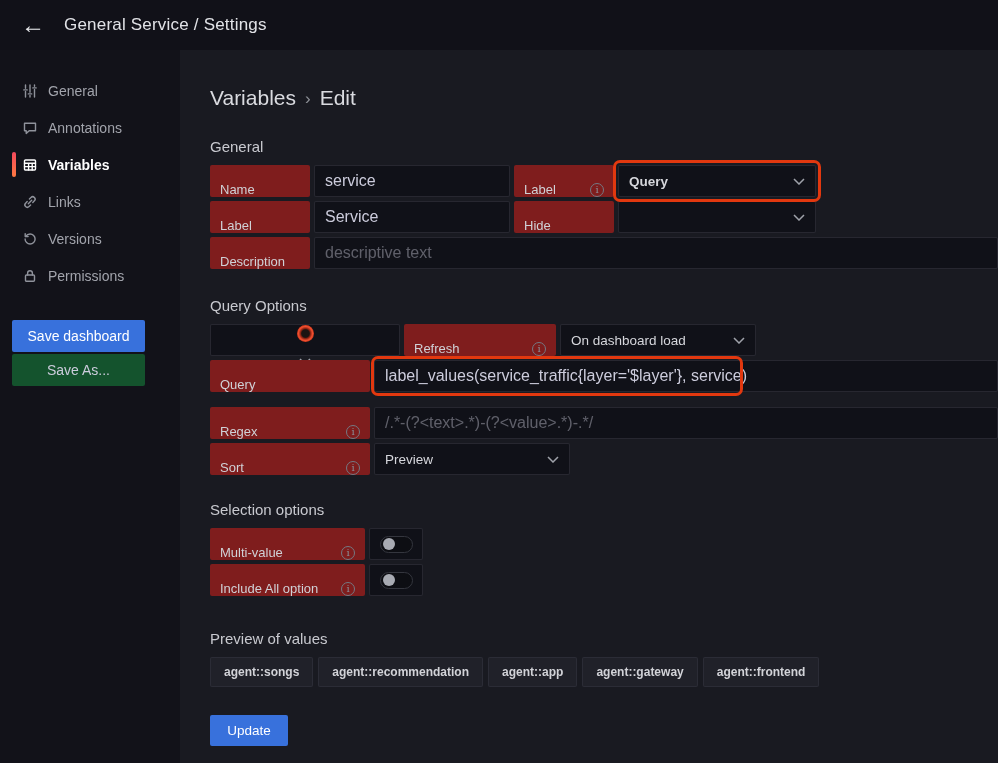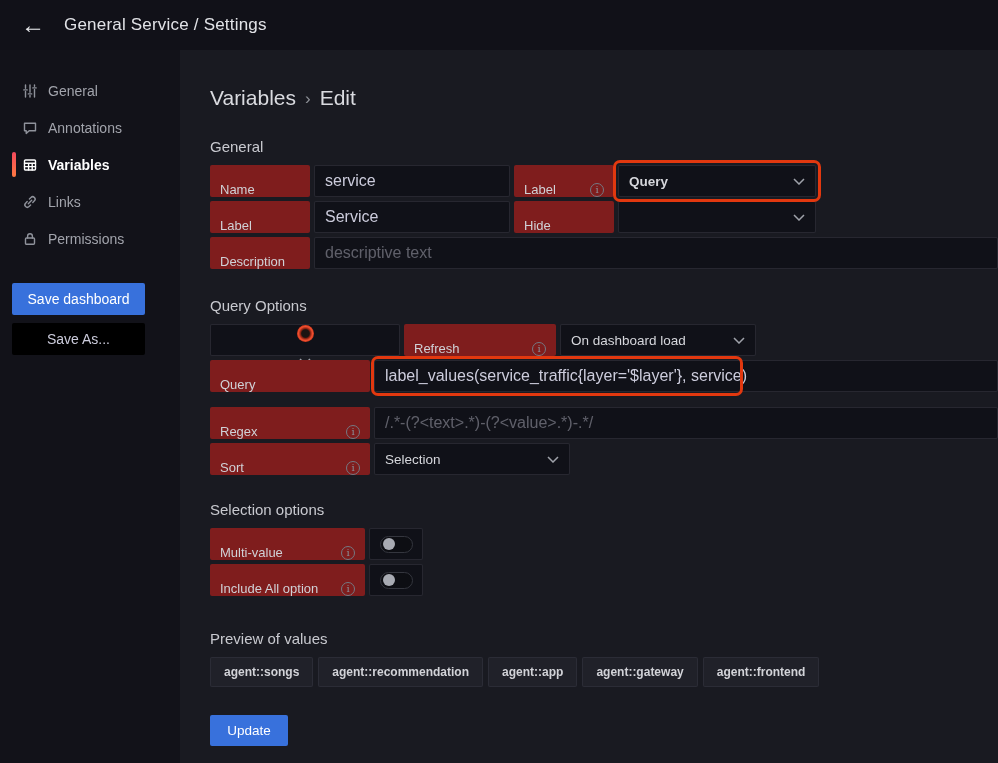--- a/index.html
+++ b/index.html
@@ -28,27 +28,27 @@
     padding-left:22px; font-size:14px; color:#a2a4ac; cursor:pointer;
   }
   .nav-item svg { flex-shrink:0; }
   .nav-item.active { color:#ffffff; font-weight:600; }
   .nav-item.active::before {
     content:""; position:absolute; left:12px; top:6px; bottom:6px; width:4px; border-radius:2px;
     background:linear-gradient(180deg,#f2495c 0%,#ff7941 100%);
   }
   .icon-stroke { stroke:#8f929b; fill:none; stroke-width:1.4; stroke-linecap:round; stroke-linejoin:round; }
   .nav-item.active .icon-stroke { stroke:#ffffff; }
-  .side-actions { margin-top:26px; padding-left:12px; display:flex; flex-direction:column; gap:8px; }
+  .side-actions { margin-top:26px; padding-left:12px; display:flex; flex-direction:column; gap:2px; }
   .btn {
     border:none; cursor:pointer; border-radius:2px; font-family:inherit;
     font-size:14px; font-weight:500; height:32px; display:flex; align-items:center; justify-content:center;
   }
   .btn-primary { background:#3871dc; color:#ffffff; }
-  .btn-secondary { background:#000000; color:#ccccdc; }
+  .btn-secondary { background:#14532d; color:#ccccdc; }
   .side-actions .btn { width:133px; }
 
   
   .main { flex:1; background:#191a21; padding:36px 0 0 30px; overflow:hidden; }
   .page-title { font-size:21px; font-weight:500; color:#dadbe0; display:flex; align-items:center; gap:9px; }
   .page-title .crumb-sep { color:#8e9198; font-size:17px; padding-top:2px; }
   .section-h { font-size:15px; font-weight:500; color:#c8c9cf; margin-bottom:10px; }
   .sect-general { margin-top:28px; }
   .sect-query { margin-top:28px; }
   .sect-selection { margin-top:26px; }
@@ -144,20 +144,27 @@
 
     <div class="nav-item">
       <svg width="16" height="16" viewBox="0 0 16 16" class="icon-stroke">
         <path d="M6.3 9.7l3.4-3.4"></path>
         <path d="M5.2 7.6L3.6 9.2a2.4 2.4 0 003.4 3.4l1.6-1.6"></path>
         <path d="M10.8 8.4l1.6-1.6a2.4 2.4 0 00-3.4-3.4L7.4 5"></path>
       </svg>
       <span>Links</span>
     </div>
 
+    <div class="nav-item">
+      <svg width="16" height="16" viewBox="0 0 16 16" class="icon-stroke">
+        <path d="M3.1 8a5 5 0 105-5c-1.9 0-3.5 1-4.4 2.4"></path>
+        <path d="M3.2 2.6v2.9h2.9"></path>
+      </svg>
+      <span>Versions</span>
+    </div>
 
     <div class="nav-item">
       <svg width="16" height="16" viewBox="0 0 16 16" class="icon-stroke">
         <rect x="3.5" y="7" width="9" height="6.3" rx="1"></rect>
         <path d="M5.6 7V5.2a2.4 2.4 0 014.8 0V7"></path>
       </svg>
       <span>Permissions</span>
     </div>
 
 
@@ -266,21 +273,21 @@
         <input class="finput grow1" placeholder="/.*-(?&lt;text&gt;.*)-(?&lt;value&gt;.*)-.*/" style="">
       </div>
 
       <div class="form-row">
         <div class="flabel w160">
           <span>Sort</span>
             <span class="grow"></span>
           <span class="info-i">i</span>
         </div>
         <div class="fselect w196">
-          <span class="sel-text">Selection</span>
+          <span class="sel-text">Preview</span>
           <svg class="chev" width="12" height="7" viewBox="0 0 12 7">
               <path d="M1 1l5 5 5-5" fill="none" stroke="#9fa2aa" stroke-width="1.5"></path>
             </svg>
         </div>
       </div>
     </div>
 
     <div class="sect-selection">
       <div class="section-h">Selection options</div>
 

